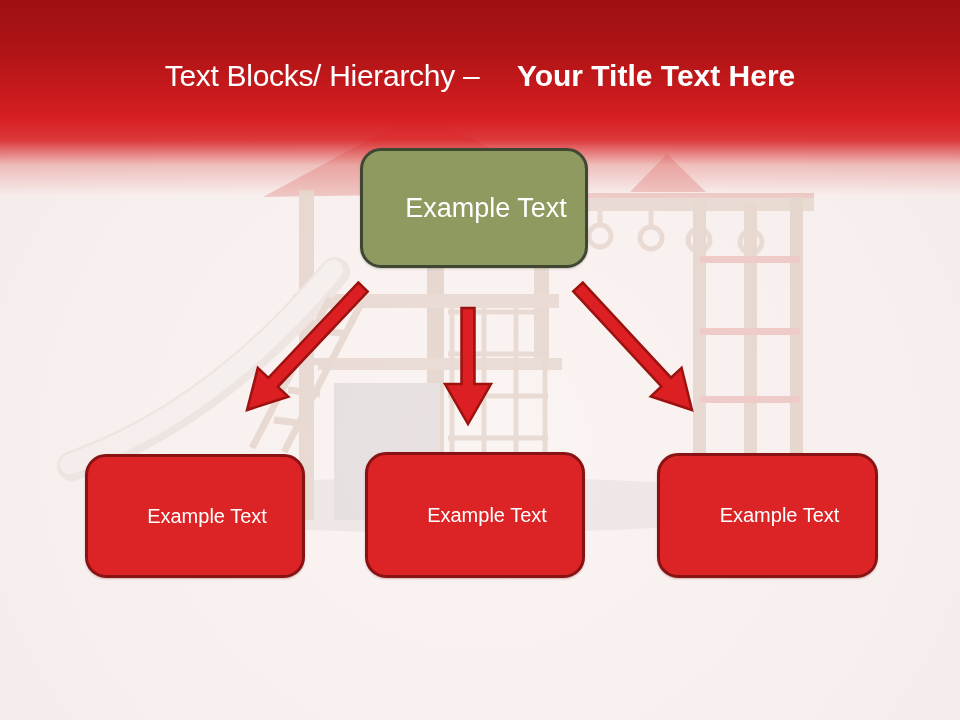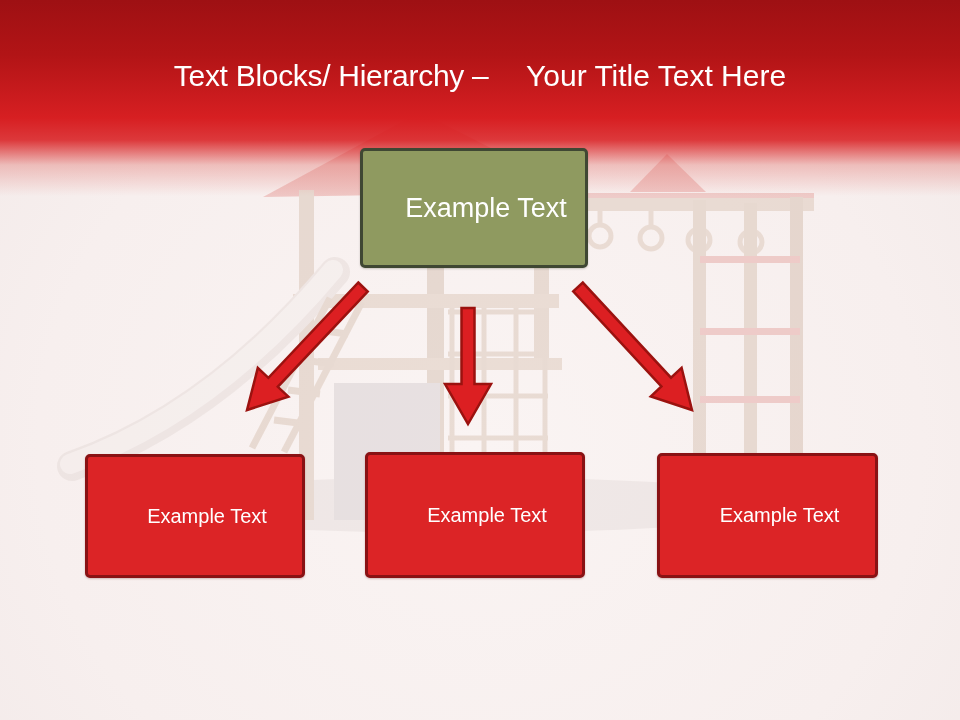--- a/index.html
+++ b/index.html
@@ -31,21 +31,21 @@
     left: 0; top: 55px;
     width: 100%;
     z-index: 3;
     text-align: center;
     color: #ffffff;
     font-size: 30px;
     line-height: 42px;
     white-space: nowrap;
   }
   .slide-title .t-bold { font-weight: 400; letter-spacing: -0.3px; margin-right: 0.32em; }
-  .slide-title .t-reg  { font-weight: 400; margin-left: 28px; }
+  .slide-title .t-reg  { font-weight: 700; margin-left: 28px; }
 
   
   .watermark {
     position: absolute;
     left: 0; top: 0;
     z-index: 1;
     opacity: 0.22;
     pointer-events: none;
   }
 
@@ -56,21 +56,21 @@
   }
 
   .node {
     position: absolute;
     box-sizing: border-box;
     display: flex;
     align-items: center;
     justify-content: center;
     text-align: center;
     color: #ffffff;
-    border-radius: 5px;
+    border-radius: 21px;
     z-index: 5;
     padding-left: 24px;
   }
   .node-parent {
     left: 360px; top: 148px;
     width: 228px; height: 120px;
     background: #8f9a60;
     border: 3px solid #3f4733;
     font-size: 27px;
     box-shadow: 0 1px 2px rgba(60,60,40,0.25);

